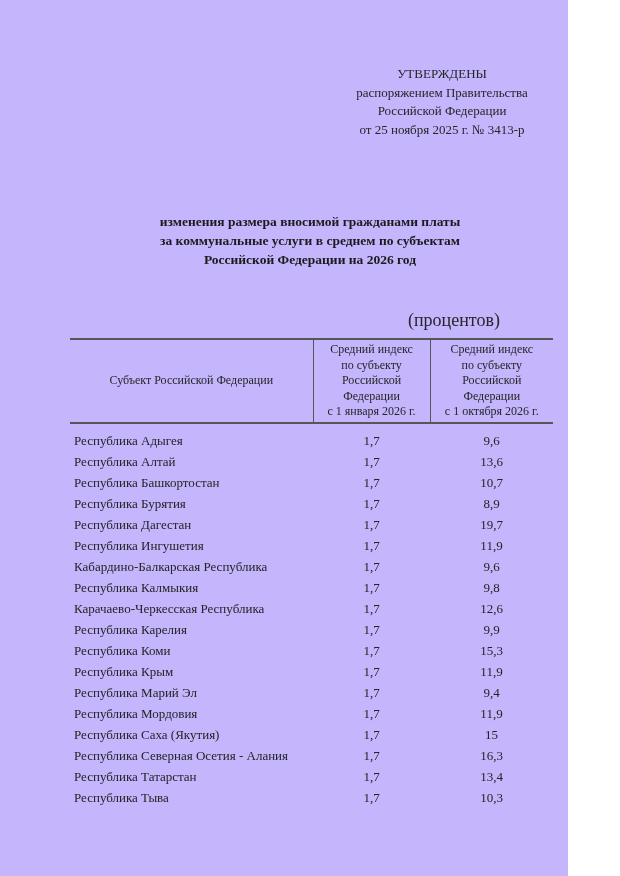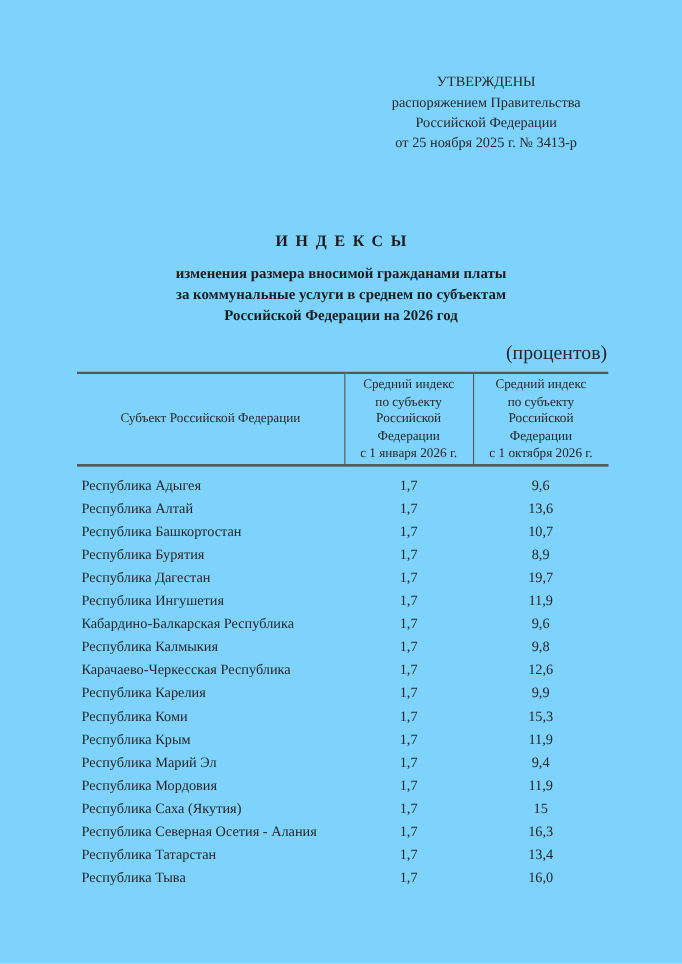--- a/index.html
+++ b/index.html
@@ -5,22 +5,22 @@
   html, body { margin: 0; padding: 0; }
   body {
     width: 620px; height: 876px;
     background: #ffffff;
     font-family: "Liberation Serif", "DejaVu Serif", serif;
     color: #1e1e1e;
     -webkit-font-smoothing: antialiased;
   }
   .page {
     position: relative;
-    width: 620px; height: 876px;
-    background: #7dd3fc;
+    width: 568px; height: 876px;
+    background: #c4b5fd;
     overflow: hidden;
   }
   .approval {
     position: absolute;
     top: 65px; left: 328px; width: 228px;
     text-align: center;
     font-size: 13px;
     line-height: 18.5px;
     color: #262626;
   }
@@ -89,21 +89,20 @@
 <div class="page">
 
   <div class="approval">
     <div>УТВЕРЖДЕНЫ</div>
     <div>распоряжением Правительства</div>
     <div>Российской Федерации</div>
     <div>от 25 ноября 2025 г. № 3413-р</div>
   </div>
 
   <div class="title-block">
-    <div class="main-title">ИНДЕКСЫ</div>
     <div class="sub-title">изменения размера вносимой гражданами платы</div>
     <div class="sub-title">за коммунальные услуги в среднем по субъектам</div>
     <div class="sub-title">Российской Федерации на 2026 год</div>
   </div>
 
   <div class="units">(процентов)</div>
 
   <table class="idx-table">
     <colgroup>
       <col style="width:243px">
@@ -208,18 +207,18 @@
         <td class="val">16,3</td>
       </tr>
         <tr>
         <td class="region">Республика Татарстан</td>
         <td class="val">1,7</td>
         <td class="val">13,4</td>
       </tr>
         <tr>
         <td class="region">Республика Тыва</td>
         <td class="val">1,7</td>
-        <td class="val">16,0</td>
+        <td class="val">10,3</td>
       </tr>
       </tbody>
   </table>
 
 </div>
 
 </body></html>

